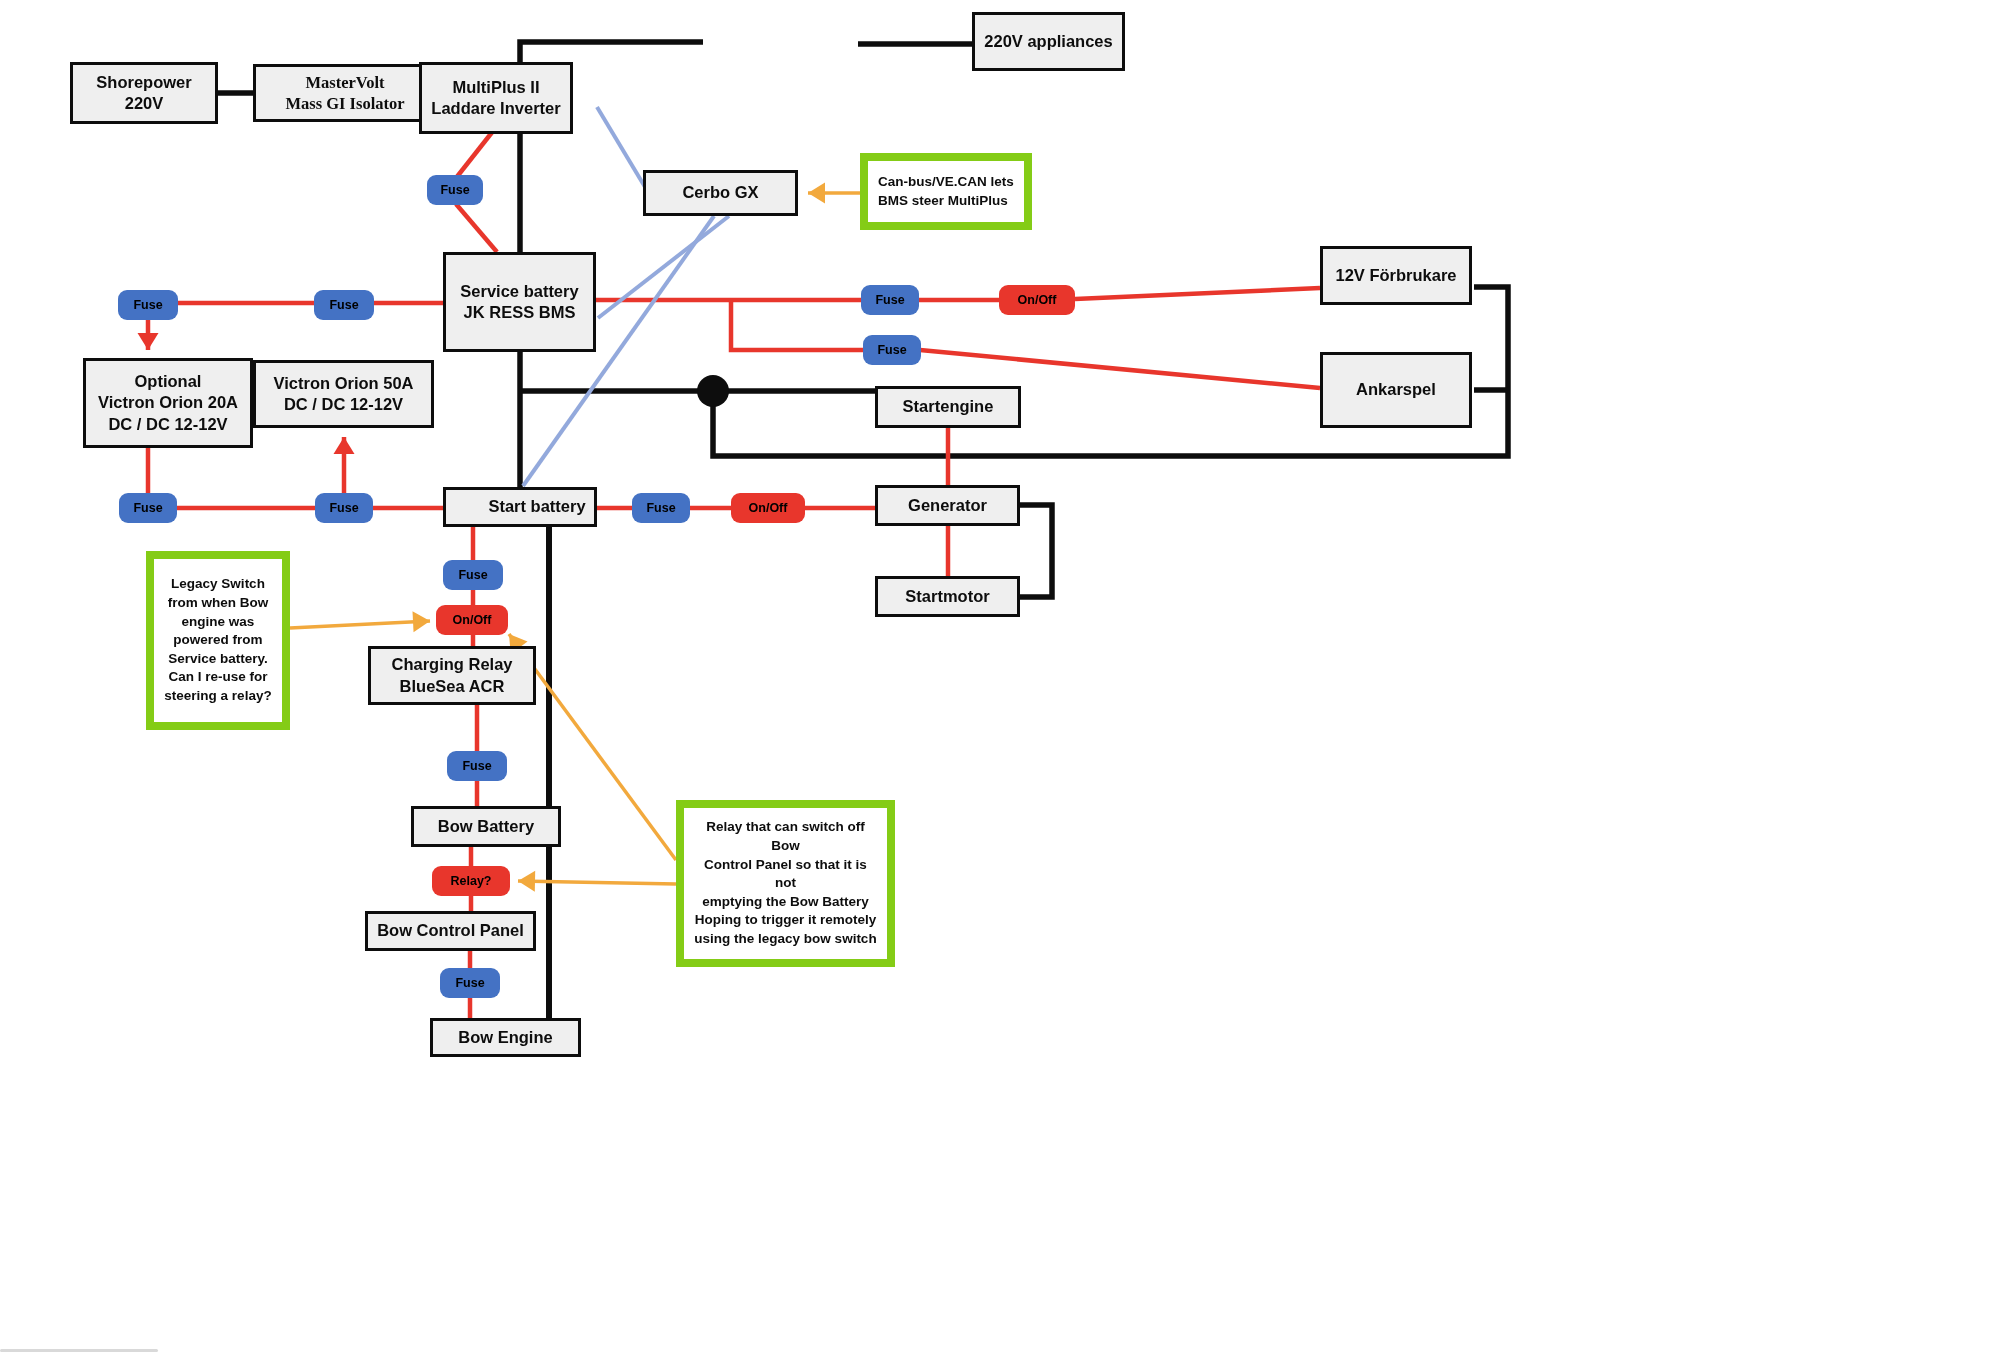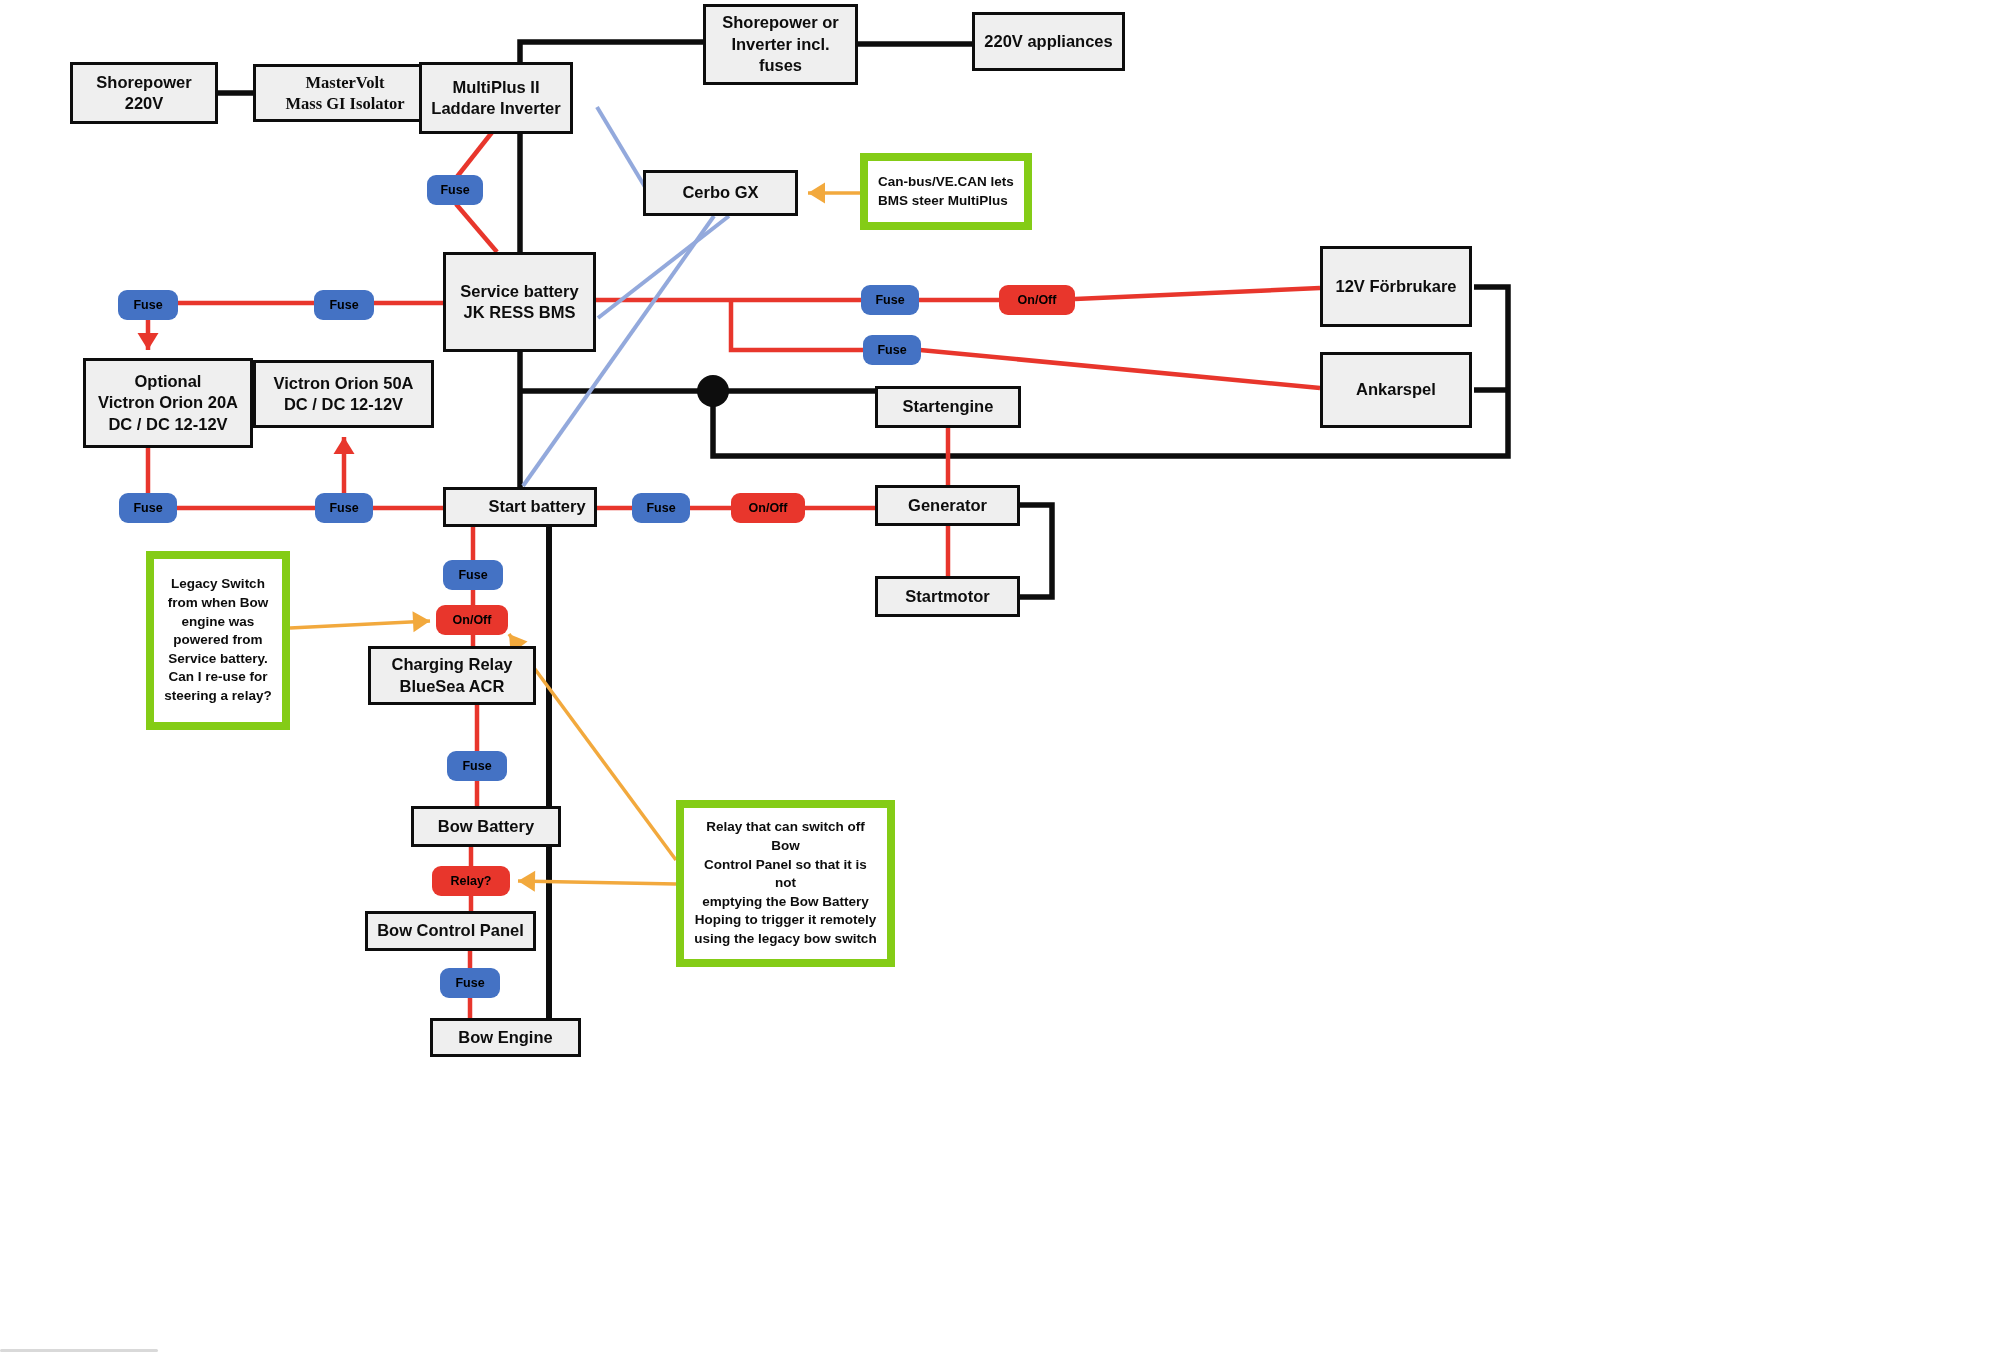--- a/index.html
+++ b/index.html
@@ -87,28 +87,25 @@
       <polyline points="676,860 509,634" fill="none" stroke="#f2a93d" stroke-width="3.5"></polyline>
       <polygon points="509,634 510.65832098631006,653.9123070362618 527.5475729198457,641.4321960942245" fill="#f2a93d"></polygon>
       <circle cx="713" cy="391" r="16" fill="#0d0d0d"></circle>
     </svg>
     <div class="box" style="left: 70px; top: 62px; width: 148px; height: 62px;">Shorepower
 220V</div>
     <div class="box" style="left: 253px; top: 64px; width: 184px; height: 58px; font-family: Liberation Serif, serif;">MasterVolt
 Mass GI Isolator</div>
     <div class="box" style="left: 419px; top: 62px; width: 154px; height: 72px;">MultiPlus II
 Laddare Inverter</div>
-    <div class="box" style="left: 703px; top: 4px; width: 155px; height: 81px;">Shorepower or
-Inverter incl.
-fuses</div>
     <div class="box" style="left: 972px; top: 12px; width: 153px; height: 59px;">220V appliances</div>
     <div class="box" style="left: 643px; top: 170px; width: 155px; height: 46px;">Cerbo GX</div>
     <div class="box" style="left: 443px; top: 252px; width: 153px; height: 100px;">Service battery
 JK RESS BMS</div>
-    <div class="box" style="left: 1320px; top: 246px; width: 152px; height: 81px;">12V Förbrukare</div>
+    <div class="box" style="left: 1320px; top: 246px; width: 152px; height: 59px;">12V Förbrukare</div>
     <div class="box" style="left: 1320px; top: 352px; width: 152px; height: 76px;">Ankarspel</div>
     <div class="box" style="left: 875px; top: 386px; width: 146px; height: 42px;">Startengine</div>
     <div class="box" style="left: 63px; top: 358px; width: 170px; height: 90px; margin-left: 20px;">Optional
 Victron Orion 20A
 DC / DC  12-12V</div>
     <div class="box" style="left: 253px; top: 360px; width: 181px; height: 68px;">Victron Orion 50A
 DC / DC 12-12V</div>
     <div class="box" style="left: 443px; top: 487px; width: 154px; height: 40px; padding-left: 40px;">Start battery</div>
     <div class="box" style="left: 875px; top: 485px; width: 145px; height: 41px;">Generator</div>
     <div class="box" style="left: 875px; top: 576px; width: 145px; height: 41px;">Startmotor</div>

